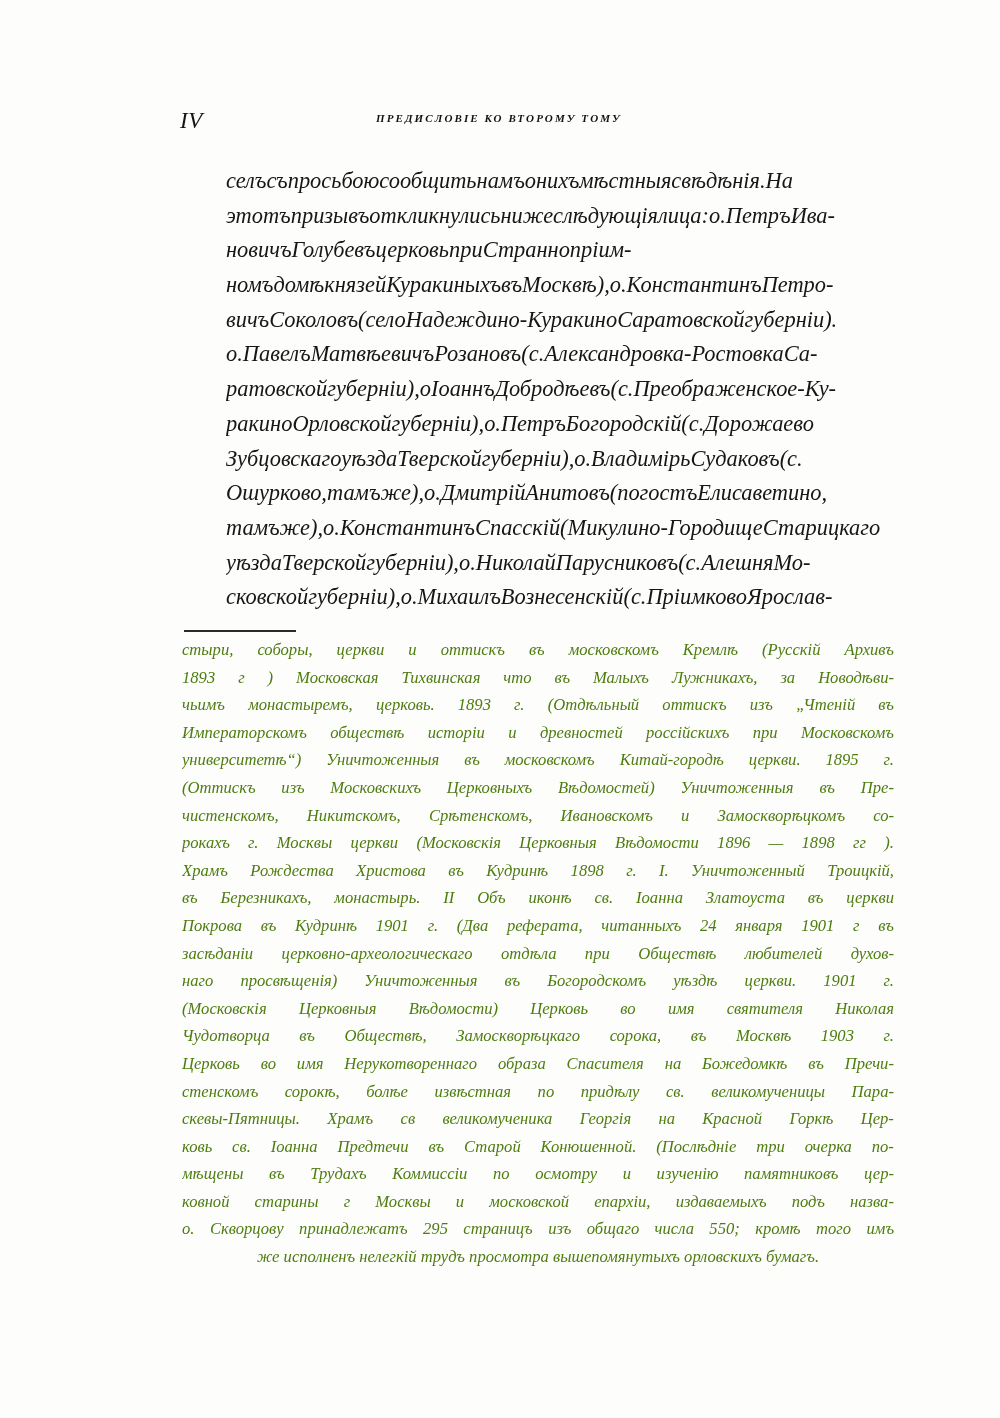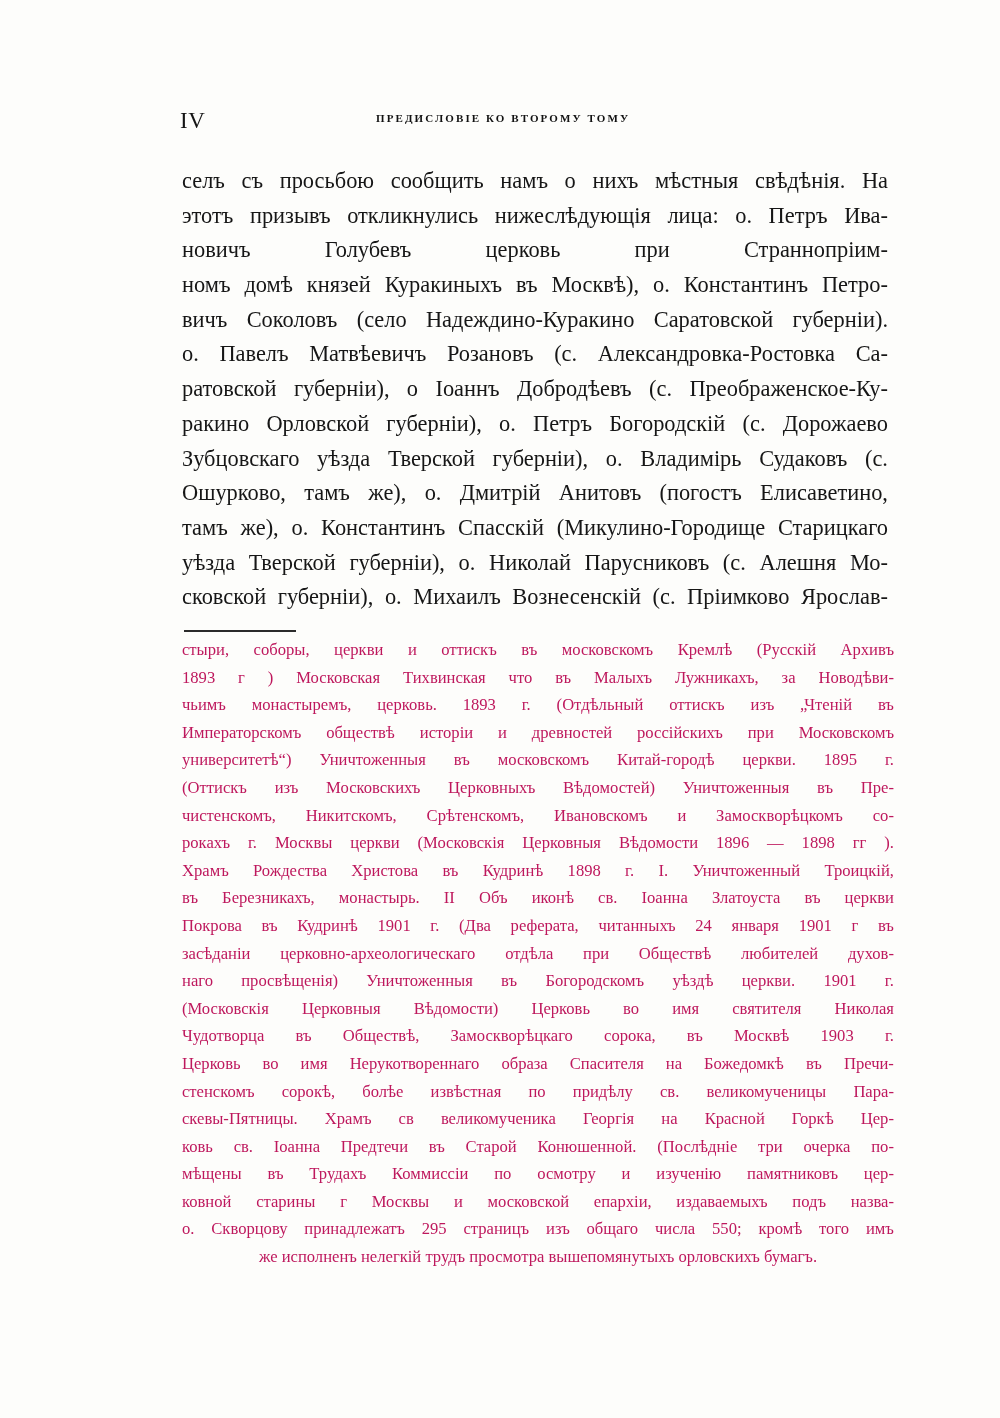--- a/index.html
+++ b/index.html
@@ -9,20 +9,21 @@
     background: #ffffff;
   }
   .page {
     position: relative;
     width: 1000px;
     height: 1418px;
     background: #fdfdfb;
     overflow: hidden;
     font-family: "Liberation Serif", "DejaVu Serif", serif;
     color: #1a1a1a;
+    font-style: italic;
   }
 
   
   .running-head {
     position: absolute;
     top: 108px;
     left: 180px;
     width: 700px;
     height: 26px;
   }
@@ -53,22 +54,23 @@
     left: 182px;
     width: 706px;
   }
   .body-line {
     height: 34.7px;
     line-height: 34.7px;
     font-size: 22.4px;
     color: #161616;
     white-space: nowrap;
     display: flex;
-    justify-content: space-between;
+    justify-content: flex-start;
     overflow: hidden;
+    margin-left: 44px;
   }
   .body-line.last {
     display: block;
   }
   .body-line > span.w {
     display: inline-block;
     white-space: pre;
   }
 
   
@@ -85,21 +87,21 @@
   .footnote-block {
     position: absolute;
     top: 636px;
     left: 182px;
     width: 712px;
   }
   .fn-line {
     height: 27.6px;
     line-height: 27.6px;
     font-size: 16.6px;
-    color: #be185d;
+    color: #4d7c0f;
     white-space: nowrap;
     display: flex;
     justify-content: space-between;
     overflow: hidden;
   }
   .fn-line.last {
     display: block;
     text-align: center;
   }
   .fn-line > span.w {

